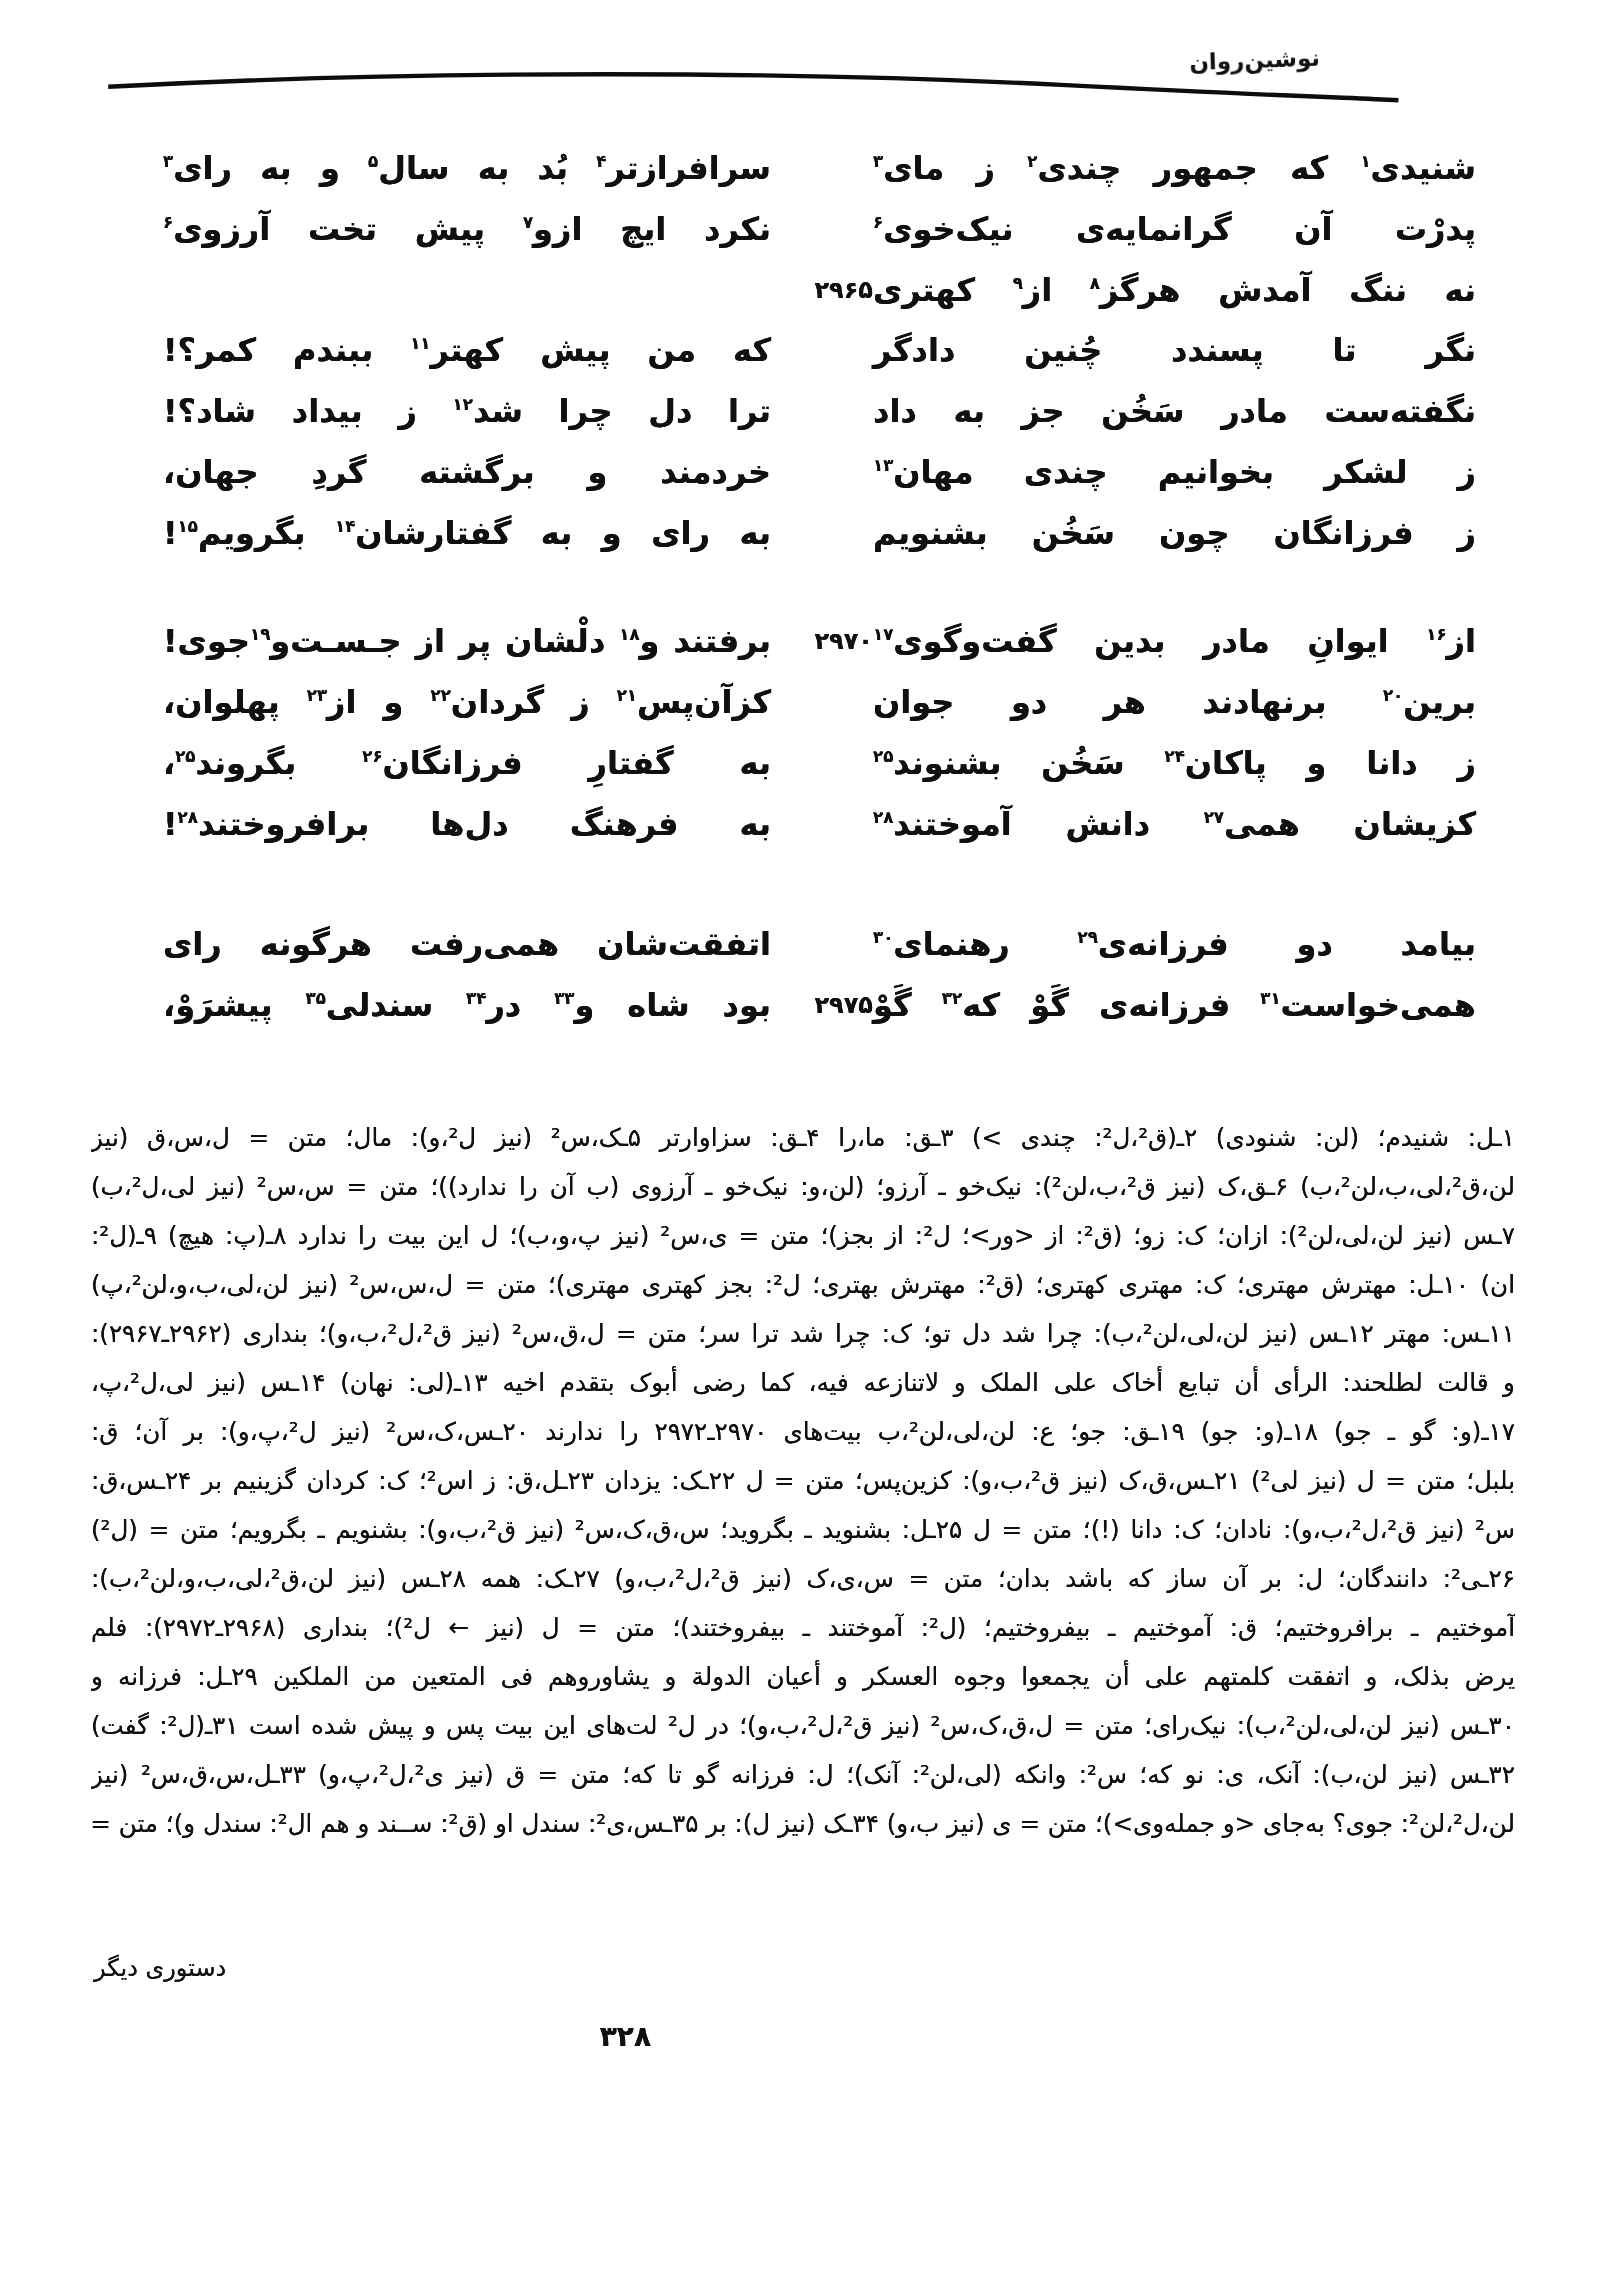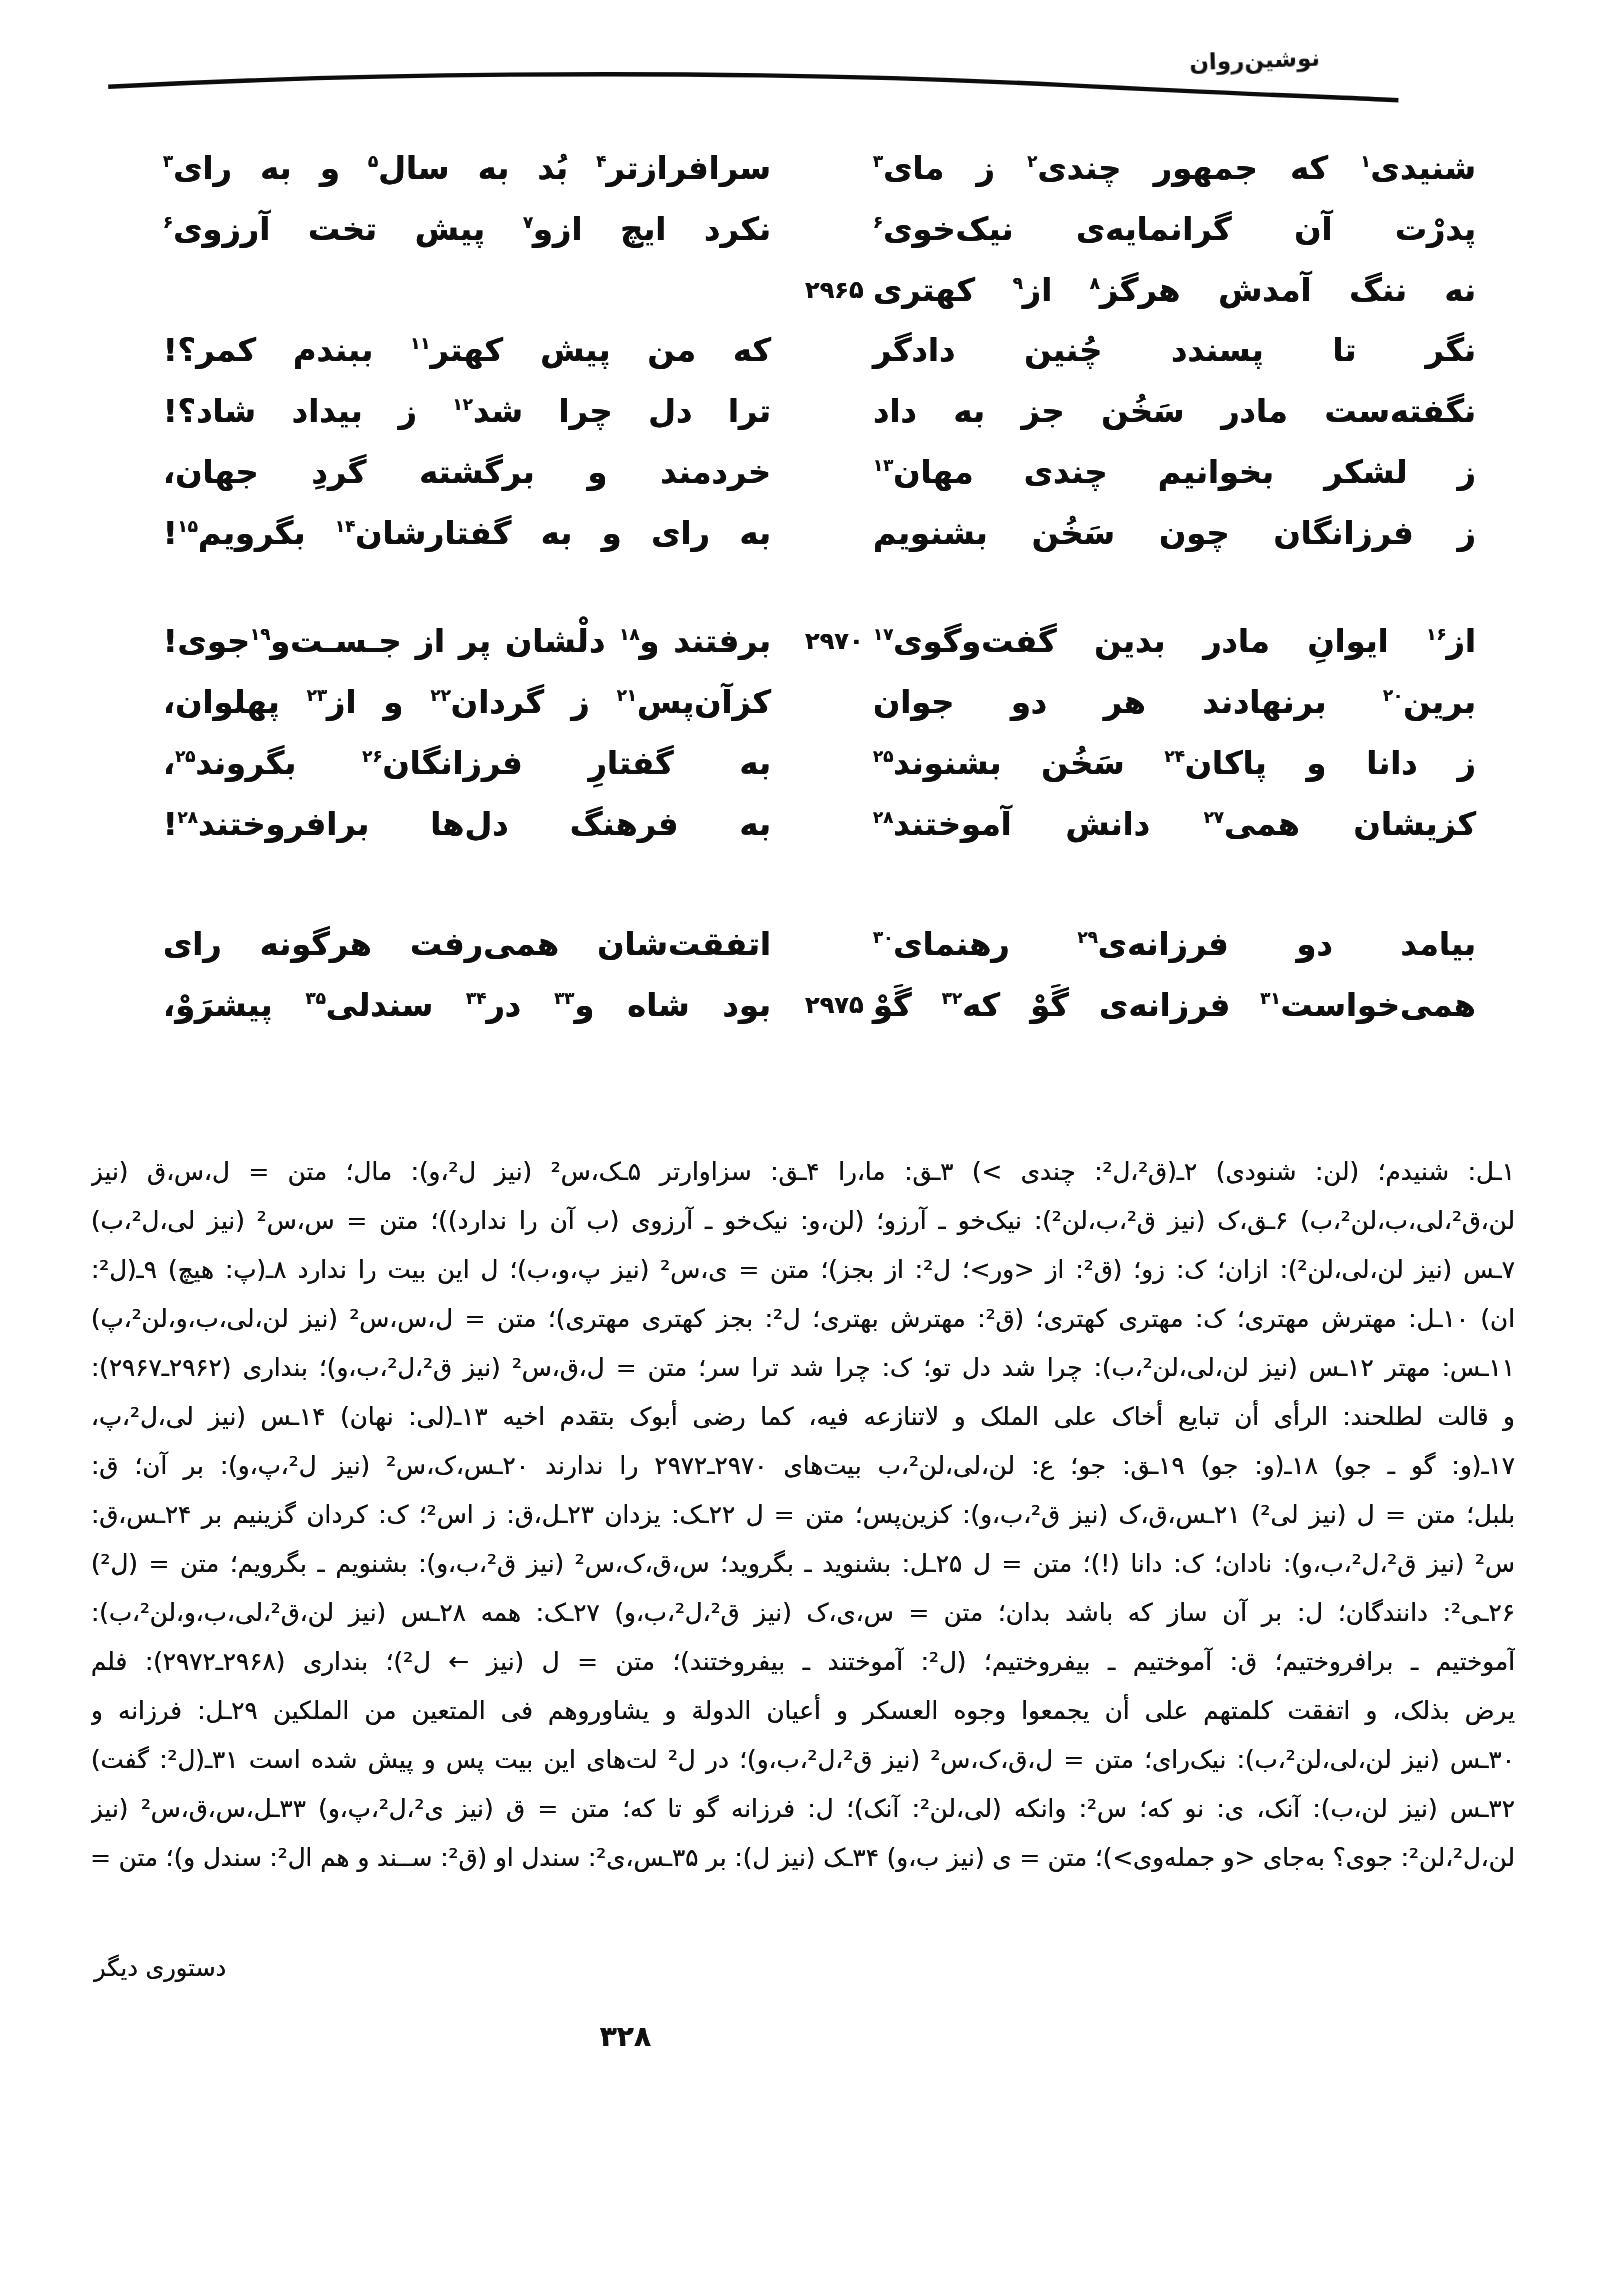--- a/index.html
+++ b/index.html
@@ -31,27 +31,27 @@
     font-size:32px; font-weight:bold; line-height:54px;
     direction:rtl; white-space:nowrap;
     text-align:justify; text-align-last:justify;
     overflow:visible;
     text-shadow:0 0 0.5px currentColor;
   }
   .hem sup{font-size:0.52em; font-weight:bold; line-height:0;}
   .hem-first{width:603px;}
   .hem-second{width:608px; margin-left:0; margin-right:34px;}
   .vnum{
-    width:68px; flex:0 0 68px; text-align:left;
+    width:68px; flex:0 0 68px; text-align:right;
     font-size:24px; font-weight:bold;
     text-shadow:0 0 0.5px currentColor;
   }
   
   #apparatus{
-    position:absolute; left:92px; top:1147px; width:1424px;
+    position:absolute; left:92px; top:1113px; width:1424px;
     direction:rtl;
   }
   .apline{
     font-size:24.6px; line-height:49px; height:49px;
     white-space:nowrap; overflow:hidden;
     text-align:justify; text-align-last:justify;
     direction:rtl;
     text-shadow:0 0 0.6px currentColor;
   }
   #catchword{

